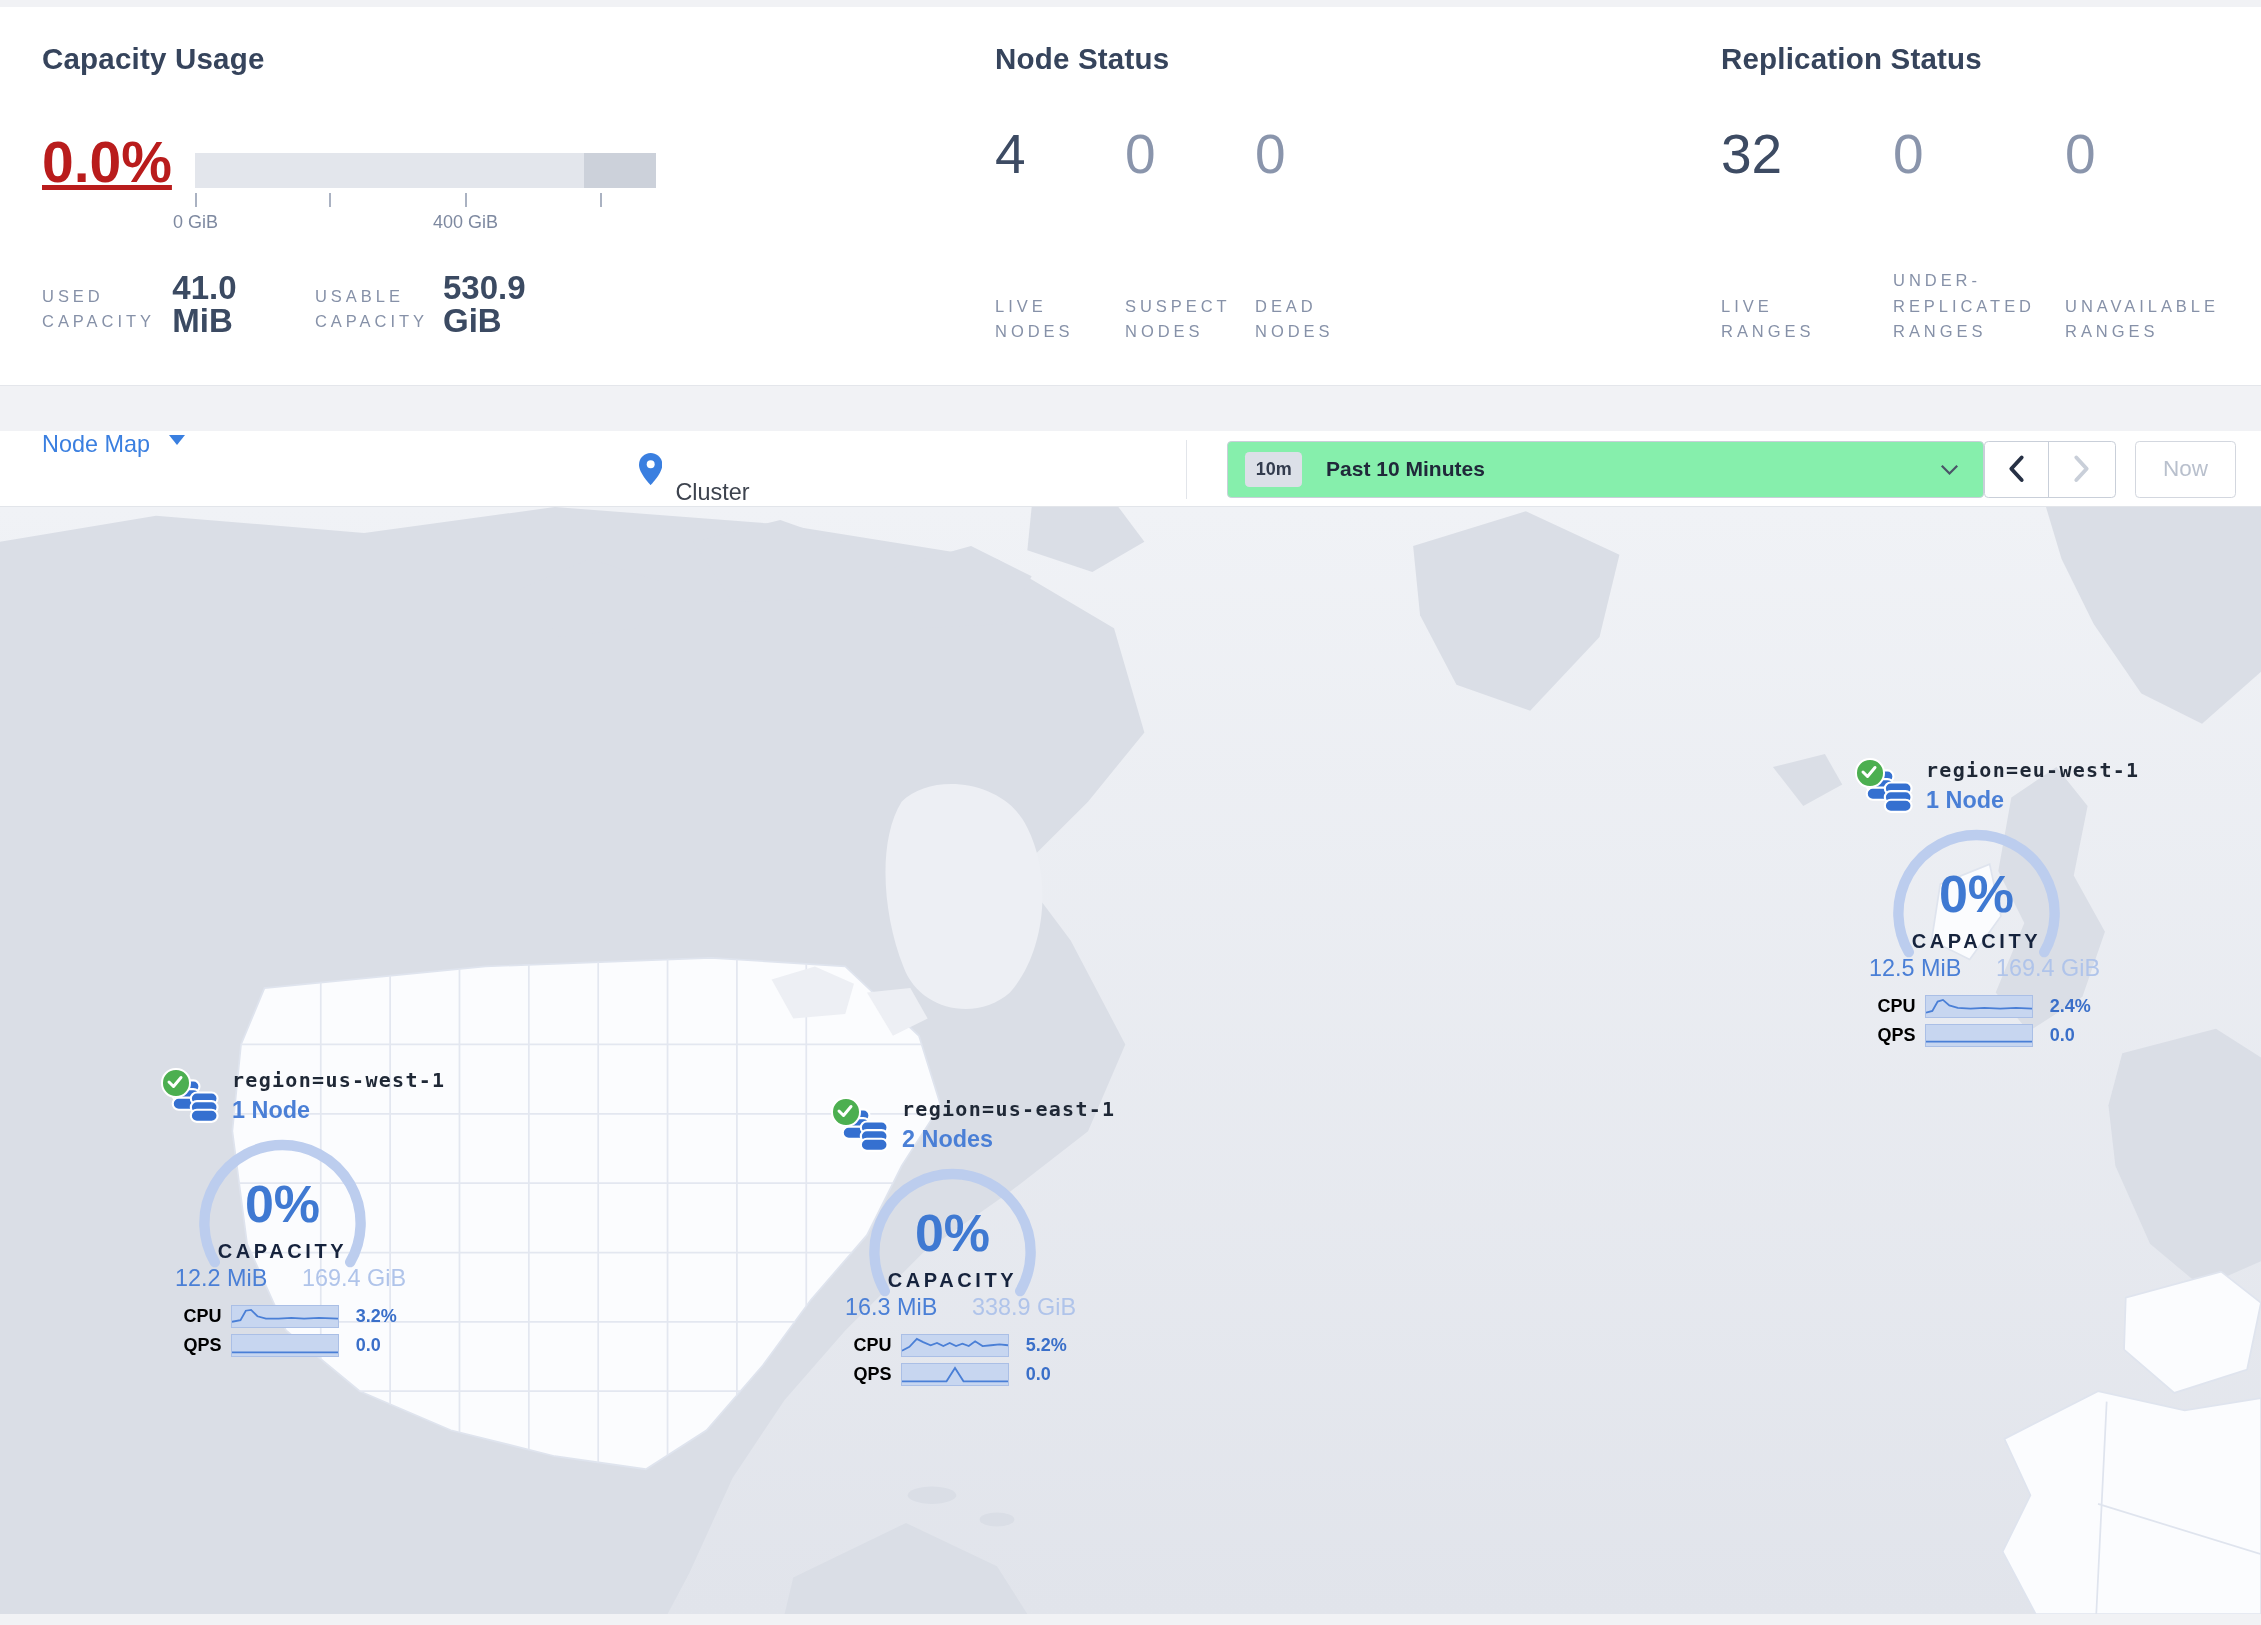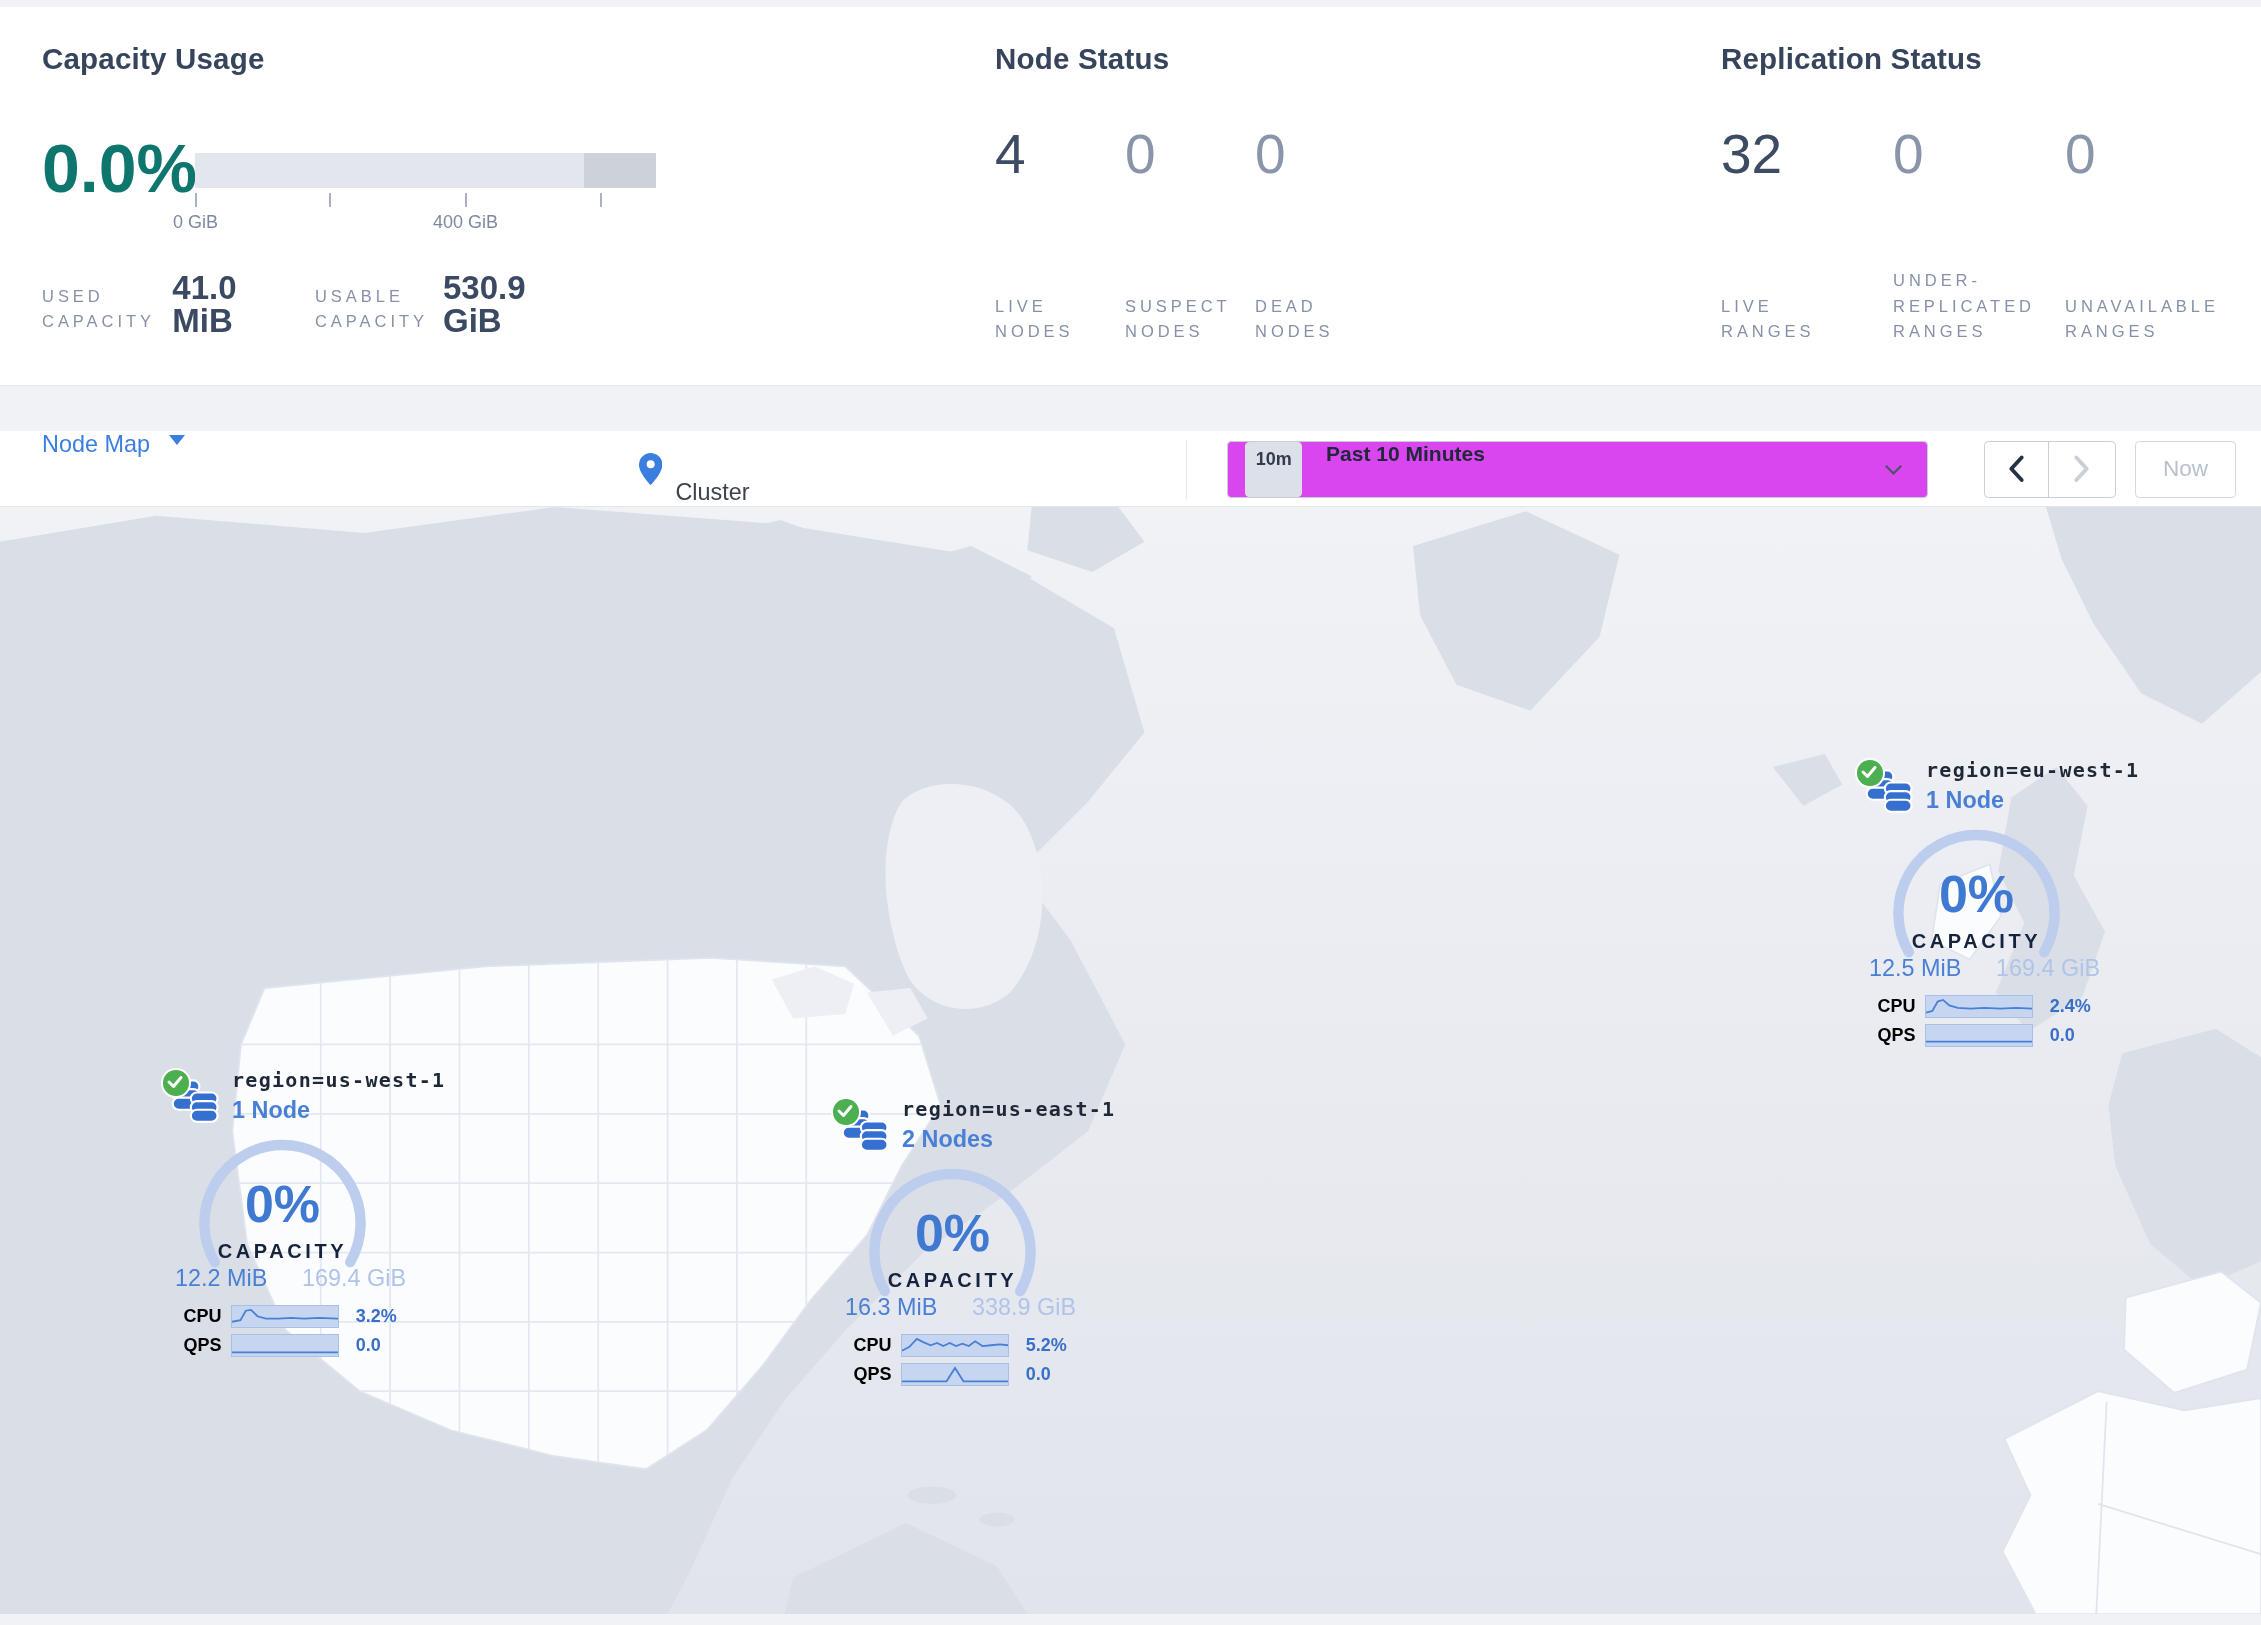--- a/index.html
+++ b/index.html
@@ -8,21 +8,21 @@
 
   
   .stats-panel { position:absolute; left:0; top:7px; width:2261px; height:379px;
                  background:#ffffff; border-bottom:0.9px solid #e4e6eb; }
   .sec-title { font-size:29.5px; font-weight:700; color:#36445c; letter-spacing:0.2px; }
   .sec { position:absolute; top:35px; }
   .sec-cap  { left:42px; }
   .sec-node { left:995px; }
   .sec-repl { left:1721px; }
 
-  .cap-percent { position:absolute; left:0; top:87px; font-size:68px; font-weight:700; color:#0f766e; }
+  .cap-percent { position:absolute; left:0; top:87px; font-size:57px; font-weight:700; color:#b91c1c;text-decoration:underline; }
   .cap-bar-wrap { position:absolute; left:153px; top:111px; width:461px; }
   .cap-bar { position:relative; width:461px; height:35px; background:#e3e6ec; }
   .cap-bar-dark { position:absolute; right:0; top:0; width:72px; height:35px; background:#ccd1da; }
   .cap-ticks { position:relative; height:19px; margin-top:5.2px; }
   .cap-tick { position:absolute; top:0; width:1.7px; height:14px; background:#aab2c2; }
   .cap-tick-labels { position:relative; height:24px; }
   .tick-label { position:absolute; top:0; width:139px; margin-left:-69px; text-align:center;
                 font-size:18px; color:#7e89a0; }
   .cap-values { position:absolute; left:0; top:227px; display:flex; align-items:flex-end; }
   .stat-label { font-size:16.5px; color:#8691a8; letter-spacing:.24em; line-height:1.55; }
@@ -41,22 +41,22 @@
   .toolbar { position:absolute; left:0; top:431px; width:2261px; height:76px; background:#ffffff;
              border-bottom:0.9px solid #e2e5ea; }
   .view-select { position:absolute; left:42px; top:0; height:76px; display:flex; 
                  gap:19px; cursor:pointer; }
   .view-select-label { font-size:23.4px; font-weight:500; color:#3a7fe0; }
   .tri-down { width:0; height:0; border-left:8.7px solid transparent; border-right:8.7px solid transparent;
               border-top:10.4px solid #3a7fe0; margin-top:3.5px; }
   .breadcrumb { position:absolute; left:639px; top:0; height:76px; display:flex; align-items:center; gap:13px; }
   .breadcrumb-label { font-size:23.4px; color:#3d434e;margin-top:46px; }
   .tb-divider { position:absolute; left:1186px; top:8.7px; width:0.9px; height:59px; background:#e2e5ea; }
-  .time-box { position:absolute; left:1227px; top:9.5px; width:701px; height:57px; border:1.7px solid #c9cfd9;
-              border-radius:4.3px; background:#d946ef; display:flex; }
+  .time-box { position:absolute; left:1227px; top:9.5px; width:757px; height:57px; border:1.7px solid #c9cfd9;
+              border-radius:4.3px; background:#86efac; display:flex; align-items:center; }
   .time-badge { margin-left:17.3px; background:#dce0e8; border-radius:4.3px; padding:7px 10.4px;
                 font-size:18px; font-weight:700; color:#333c4e; }
   .time-label { margin-left:24px; font-size:21px; font-weight:700; color:#20283a; }
   .time-chevron { position:absolute; right:24px; top:22.5px; }
   .arrow-box { position:absolute; left:1984px; top:9.5px; width:132px; height:57px; border:1.7px solid #c9cfd9;
                border-radius:4.3px; background:#fff; display:flex; }
   .arrow-half { width:64px; display:flex; align-items:center; justify-content:center; }
   .arrow-half:first-child { border-right:1.7px solid #c9cfd9; }
   .now-btn { position:absolute; left:2135px; top:9.5px; width:101px; height:57px; border:1.7px solid #d3d7df;
              border-radius:4.3px; background:#fff; display:flex; align-items:center; justify-content:center;

